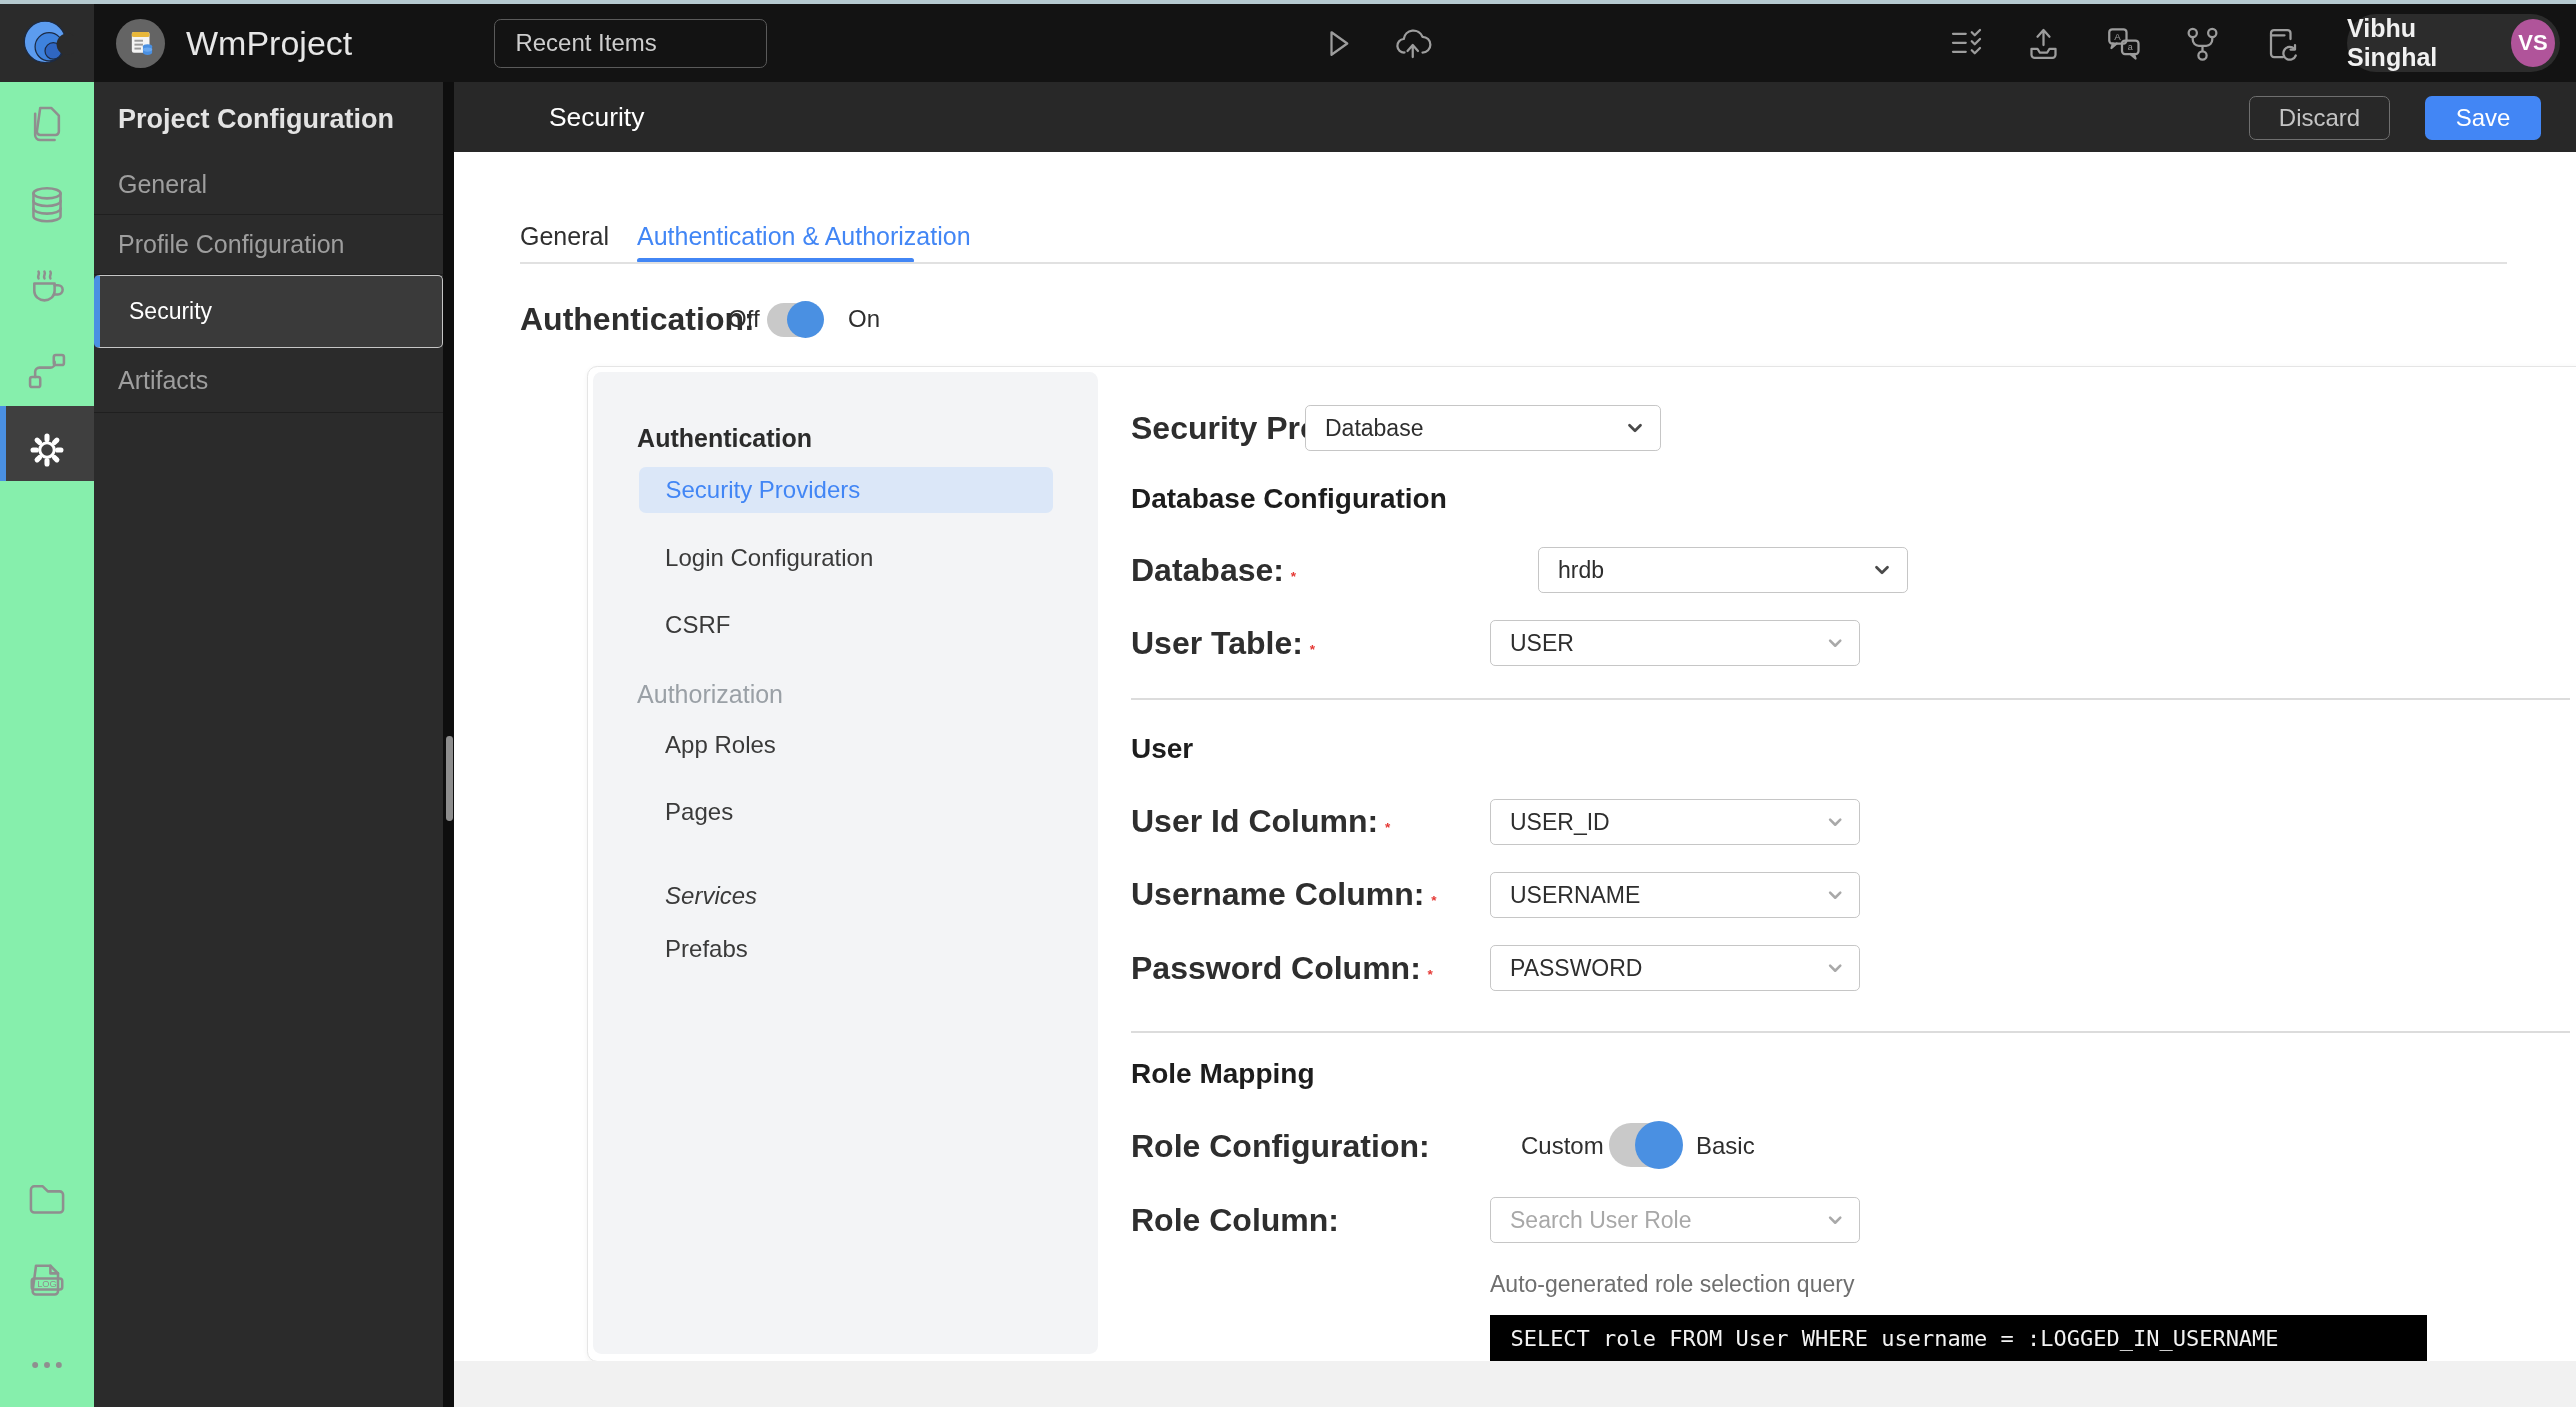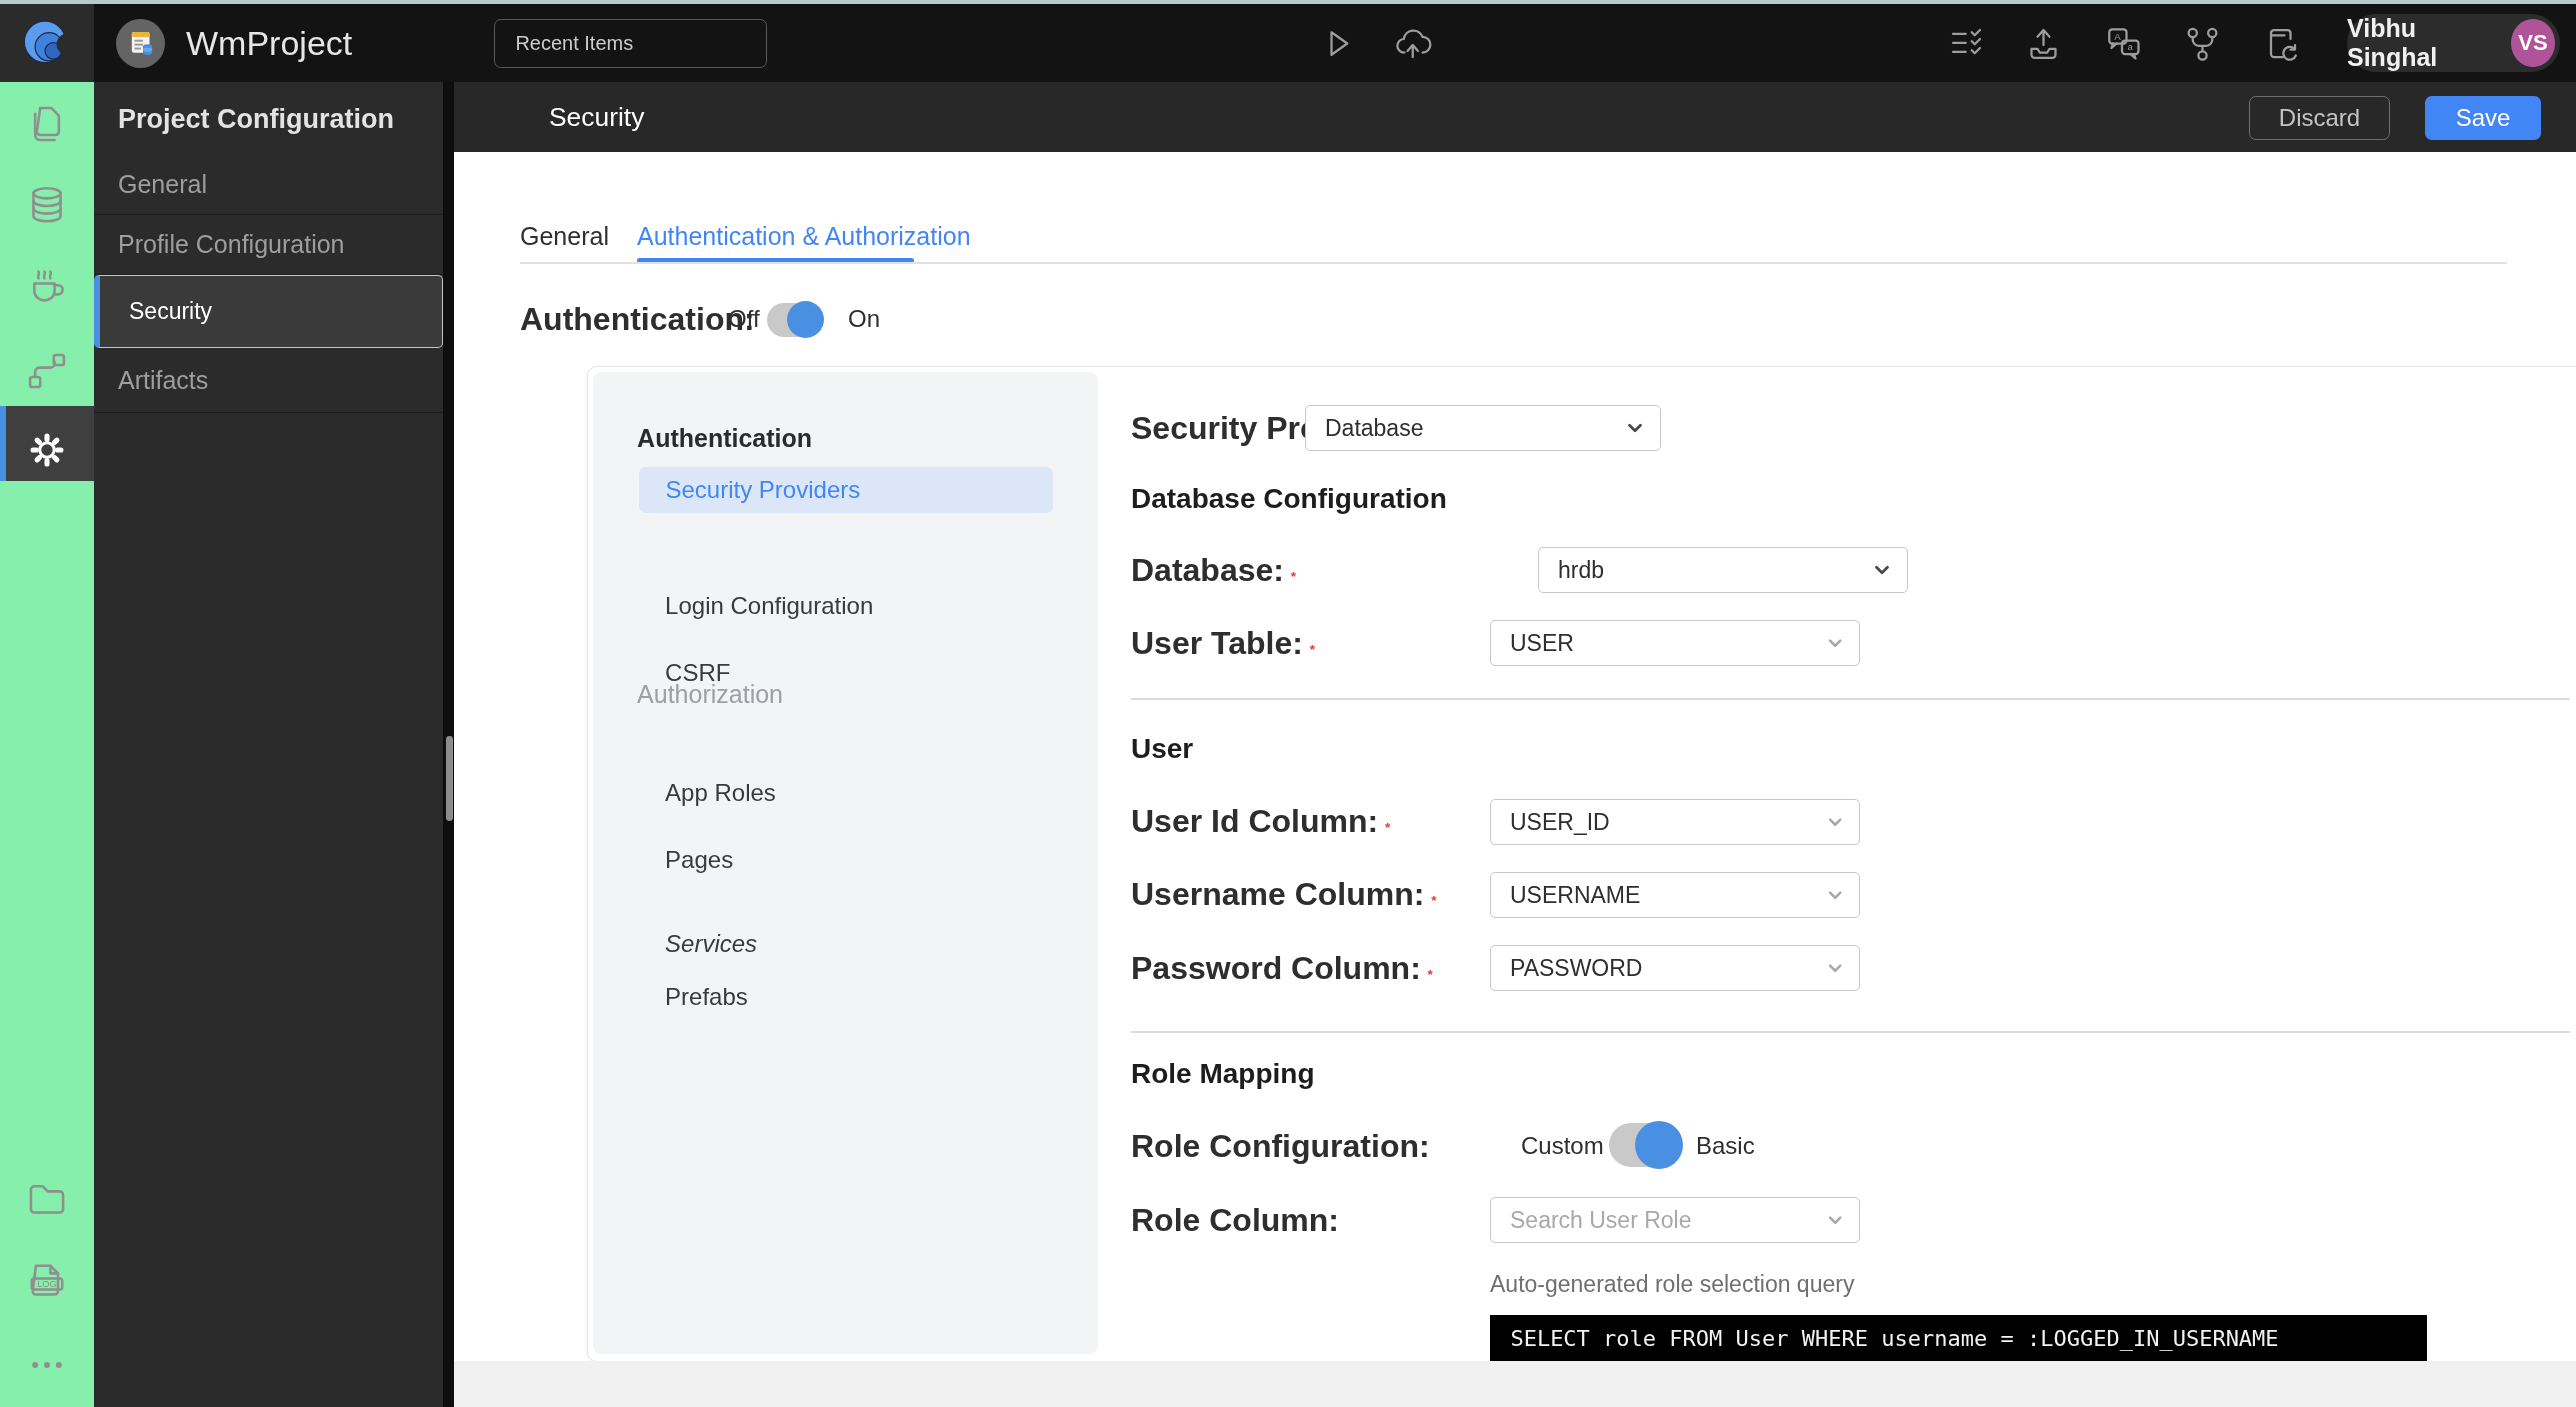--- a/index.html
+++ b/index.html
@@ -8,21 +8,21 @@
   .abs{position:absolute;}
   .vc{position:absolute;transform:translateY(-50%);white-space:nowrap;}
   svg{display:block;}
   
   .topstrip{left:0;top:0;width:2576px;height:4.3px;background:#b6cad0;}
   .topbar{left:0;top:4.3px;width:2576px;height:78px;background:#131313;}
   .logo-tile{left:0;top:0;width:94px;height:78px;background:#2b2b2b;display:flex;align-items:center;justify-content:center;}
   .proj-avatar{left:116px;top:14.5px;width:49px;height:49px;border-radius:50%;background:#646464;display:flex;align-items:center;justify-content:center;}
   .proj-name{left:186px;top:50%;color:#e6e6e6;font-size:34px;font-weight:500;}
   .recent{left:494px;top:14.5px;width:273px;height:49px;border:1.7px solid #5a5a5a;border-radius:6.8px;
-          display:flex;align-items:center;padding-left:20.4px;color:#cdcdcd;font-size:20px;box-sizing:border-box;}
+          display:flex;align-items:center;padding-left:20.4px;color:#cdcdcd;font-size:24px;box-sizing:border-box;}
   .tbicon{top:19.6px;width:39px;height:39px;}
   .tbicon svg{stroke:#9d9d9d;fill:none;stroke-width:3;stroke-linecap:round;stroke-linejoin:round;}
   .userchip{left:2347px;top:9.4px;width:213px;height:58px;background:#2c2c2c;border-radius:31px;
             display:flex;align-items:center;justify-content:flex-end;}
   .username{color:#f1f1f1;font-size:25px;font-weight:bold;margin-right:12px;}
   .uavatar{width:48px;height:48px;border-radius:50%;background:#b0549a;color:#fff;font-size:22px;font-weight:bold;
            display:flex;align-items:center;justify-content:center;margin-right:5.1px;}
   
   .rail{left:0;top:82px;width:94px;height:1325px;background:#86efac;}
   .ric{position:absolute;left:25px;width:44px;height:44px;}
@@ -55,21 +55,21 @@
   .req{color:#e53935;font-weight:bold;margin-left:6.8px;}
   .toggle{position:absolute;background:#c9c9c9;border-radius:851px;cursor:pointer;}
   .knob{position:absolute;background:#4a90e2;border-radius:50%;}
   .tglword{position:absolute;transform:translateY(-50%);font-size:24px;color:#2e2e2e;white-space:nowrap;}
   
   .card{left:587px;top:366px;width:2023px;height:996px;border:1.7px solid #e5e5e5;border-radius:10.2px;
         box-sizing:border-box;background:#ffffff;box-shadow:0 1.7px 5.1px rgba(0,0,0,0.05);}
   .subnav{position:absolute;left:5.1px;top:5.1px;width:505px;height:982px;background:#f3f4f6;border-radius:8.5px;}
   .snheading{position:absolute;left:44px;transform:translateY(-50%);font-size:25px;font-weight:bold;color:#2b2b2b;white-space:nowrap;}
   .snheading.muted{color:#9aa0a6;font-weight:normal;}
-  .snitem{position:absolute;left:72px;transform:translateY(-50%);font-size:24px;color:#3a3a3a;cursor:pointer;white-space:nowrap;margin-top:48px;}
+  .snitem{position:absolute;left:72px;transform:translateY(-50%);font-size:24px;color:#3a3a3a;cursor:pointer;white-space:nowrap;}
   .snpill{position:absolute;left:46px;top:95px;width:414px;height:46px;background:#dbe7f8;border-radius:6.8px;
           display:flex;align-items:center;padding-left:26.4px;box-sizing:border-box;color:#4286f5;font-size:24px;cursor:pointer;}
   .sel{position:absolute;background:#fff;border:1.7px solid #c6c6c6;border-radius:5.1px;height:46px;
        display:flex;align-items:center;justify-content:space-between;padding:0 13.6px 0 19px;
        font-size:23px;color:#2e2e2e;box-sizing:border-box;cursor:pointer;}
   .sel .chev svg{stroke:#4a4a4a;fill:none;stroke-width:3;stroke-linecap:round;stroke-linejoin:round;}
   .sel.light .chev svg{stroke:#a9a9a9;}
   .sel.ph{color:#a8a8a8;}
   .sheading{position:absolute;transform:translateY(-50%);font-size:28px;font-weight:bold;color:#1d1d1d;white-space:nowrap;}
   .hr{position:absolute;left:543px;width:1439px;height:1.7px;background:#dcdcdc;}

